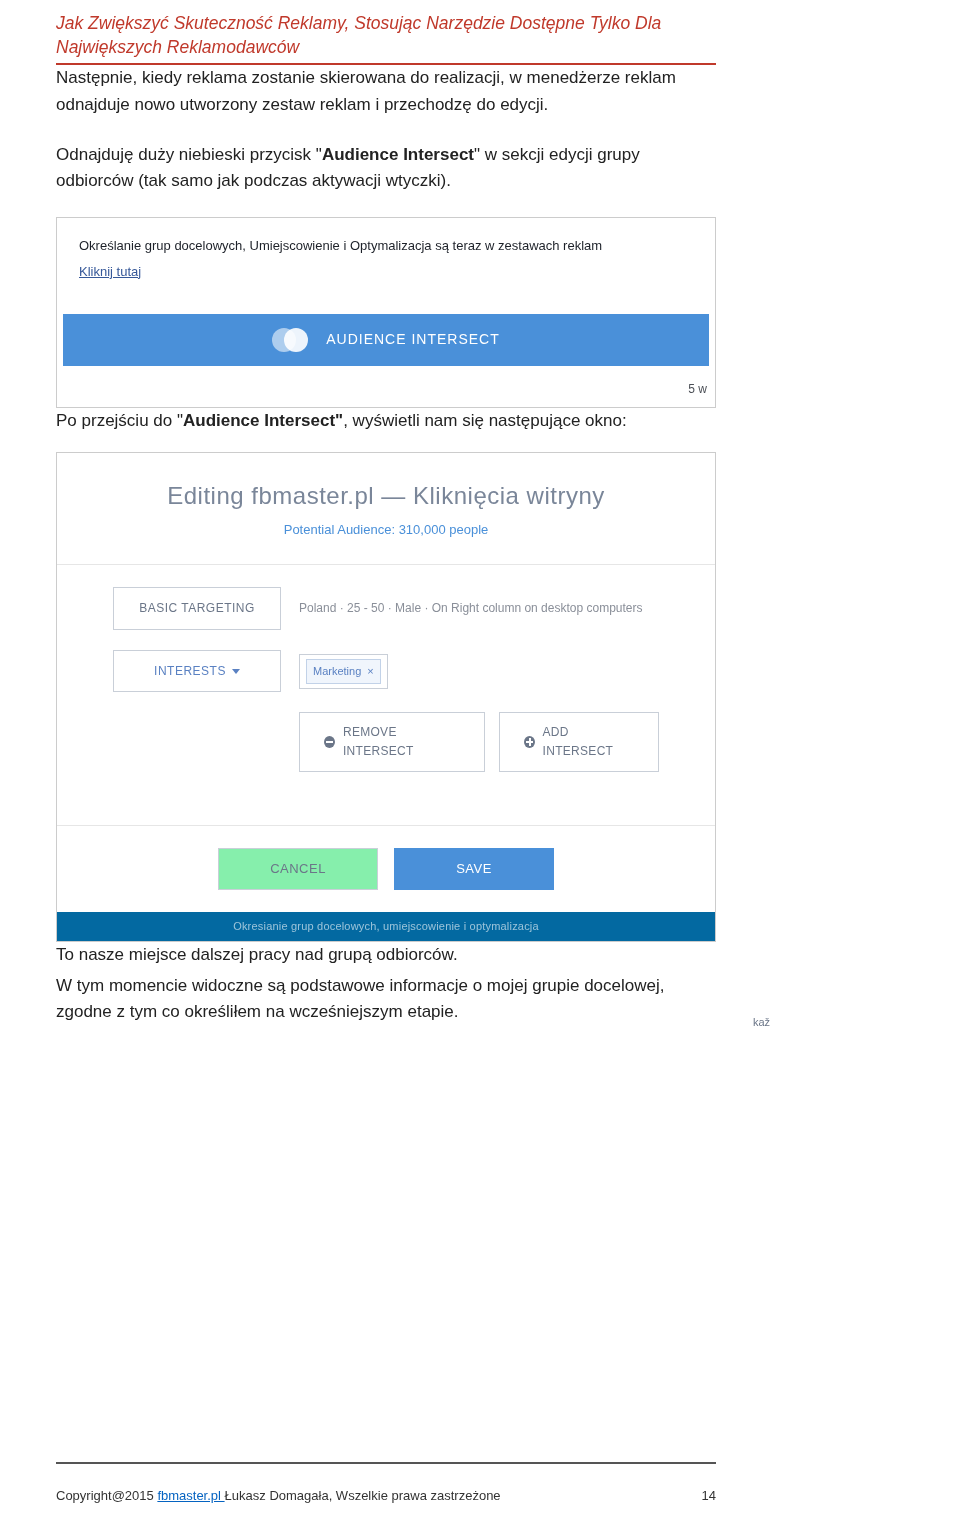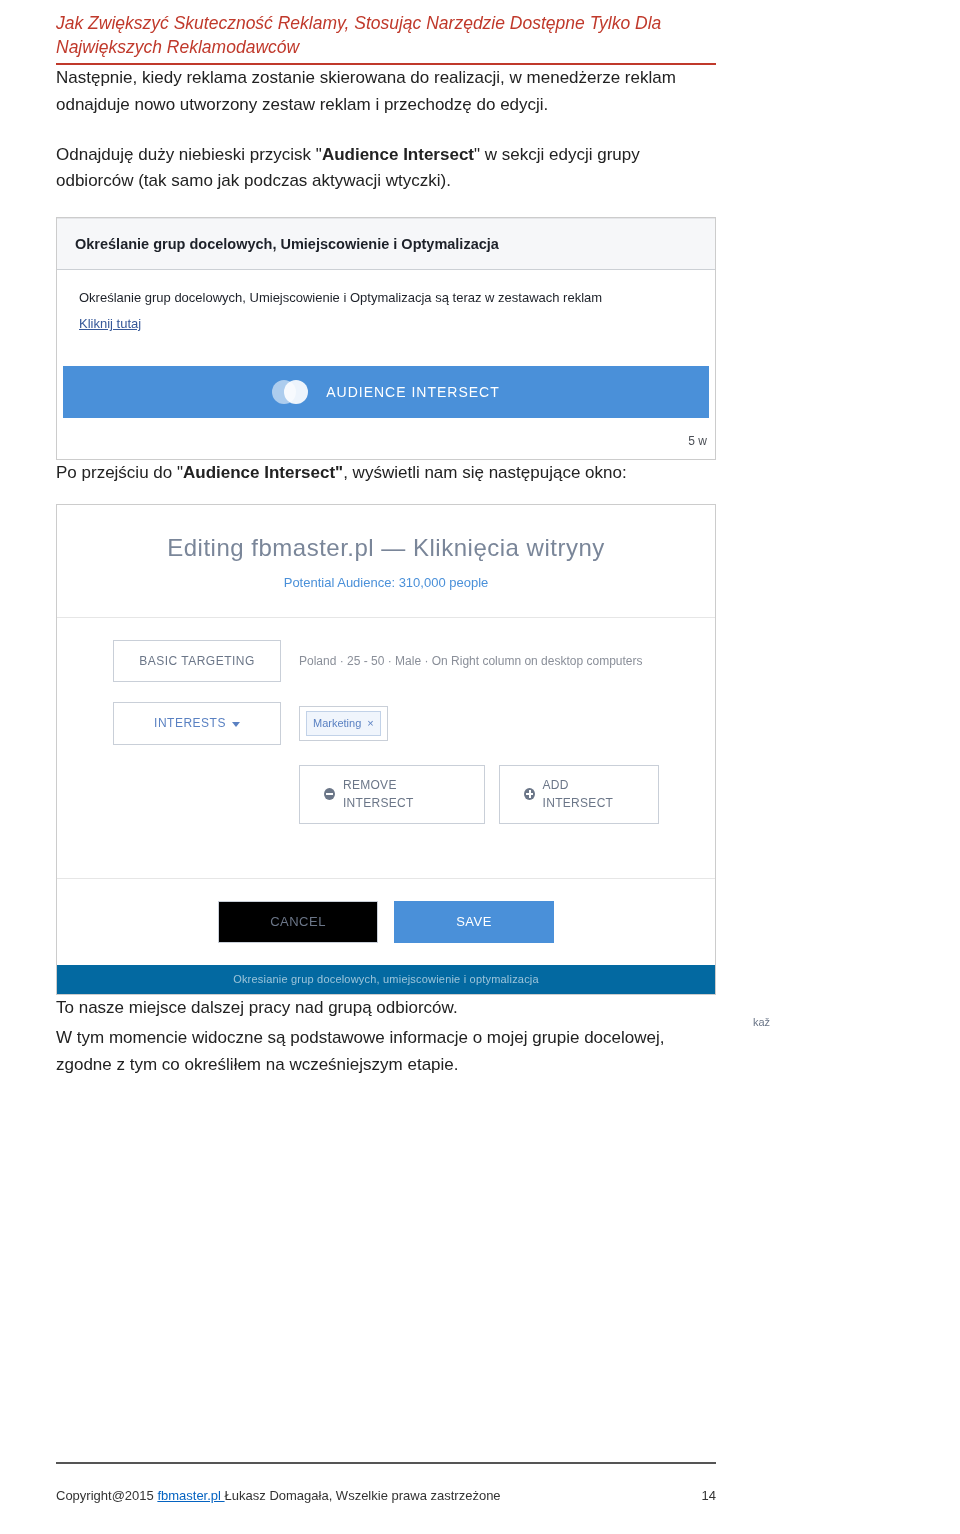--- a/index.html
+++ b/index.html
@@ -38,21 +38,21 @@
   .chip .x { color:#5a81c2; cursor:pointer; }
   .btnrow { display:flex; gap:14px; margin-left:186px; }
   .lbtn { border:1px solid #c9cfd8; padding:10px 24px; font-size:12px; color:#6b7688; display:inline-flex; align-items:center; gap:8px; letter-spacing:.3px; }
   .plus, .minus { width:12px; height:12px; border-radius:50%; background:#6b7688; position:relative; }
   .plus::before, .plus::after, .minus::before { content:""; position:absolute; background:#fff; }
   .plus::before { left:2px; right:2px; top:5px; height:2px; }
   .plus::after { top:2px; bottom:2px; left:5px; width:2px; }
   .minus::before { left:2px; right:2px; top:5px; height:2px; }
   .edit-foot { display:flex; justify-content:center; gap:16px; padding:22px 0; border-top:1px solid #e6e6e6; }
   .fbtn { width:160px; text-align:center; padding:10px 0; font-size:13px; letter-spacing:.5px; font-family: "Segoe UI", Helvetica, Arial, sans-serif; }
-  .fbtn.cancel { background:#000000; border:1px solid #c9cfd8; color:#6b7688; }
+  .fbtn.cancel { background:#86efac; border:1px solid #c9cfd8; color:#6b7688; }
   .fbtn.save { background:#4a90d9; color:#fff; border:1px solid #4a90d9; }
   .blurred-bar { background:#0369a1; color:rgba(255,255,255,.6); font-family:Helvetica,Arial,sans-serif; font-size:11px; text-align:center; padding:6px 0; letter-spacing:.2px; }
   .footer { position:absolute; left:56px; right:56px; bottom:28px; border-top:2px solid #555; padding-top:22px; display:flex; justify-content:space-between; font-family: Tahoma, sans-serif; font-size:13px; color:#333; }
   .footer a { color:#0563c1; text-decoration:underline; }
   .side-tiny { position:absolute; right:2px; color:#6b7688; font-size:11px; }
   .side-tiny.a { top:1014px; }
 </style>
 </head>
 <body>
 
@@ -61,21 +61,20 @@
     <div class="doc-title">Jak Zwiększyć Skuteczność Reklamy, Stosując Narzędzie Dostępne Tylko Dla Największych Reklamodawców</div>
   </header>
 
   <p class="para">Następnie, kiedy reklama zostanie skierowana do realizacji, w menedżerze reklam odnajduje nowo utworzony zestaw reklam i przechodzę do edycji.</p>
 
   <p class="para tight">
     <span>Odnajduję duży niebieski przycisk "</span><span class="b">Audience Intersect</span><span>" w sekcji edycji grupy odbiorców (tak samo jak podczas aktywacji wtyczki).</span>
   </p>
 
   <div class="shot">
-    <div class="fb-panel-head">Określanie grup docelowych, Umiejscowienie i Optymalizacja</div>
     <div class="fb-panel-body">
       <div>Określanie grup docelowych, Umiejscowienie i Optymalizacja są teraz w zestawach reklam</div>
       <a href="#" class="fb-link">Kliknij tutaj</a>
     </div>
     <div class="ai-bar">
       <span class="ai-icon">
           <span></span>
           <span></span>
         </span>
       <span class="ai-text">AUDIENCE INTERSECT</span>

